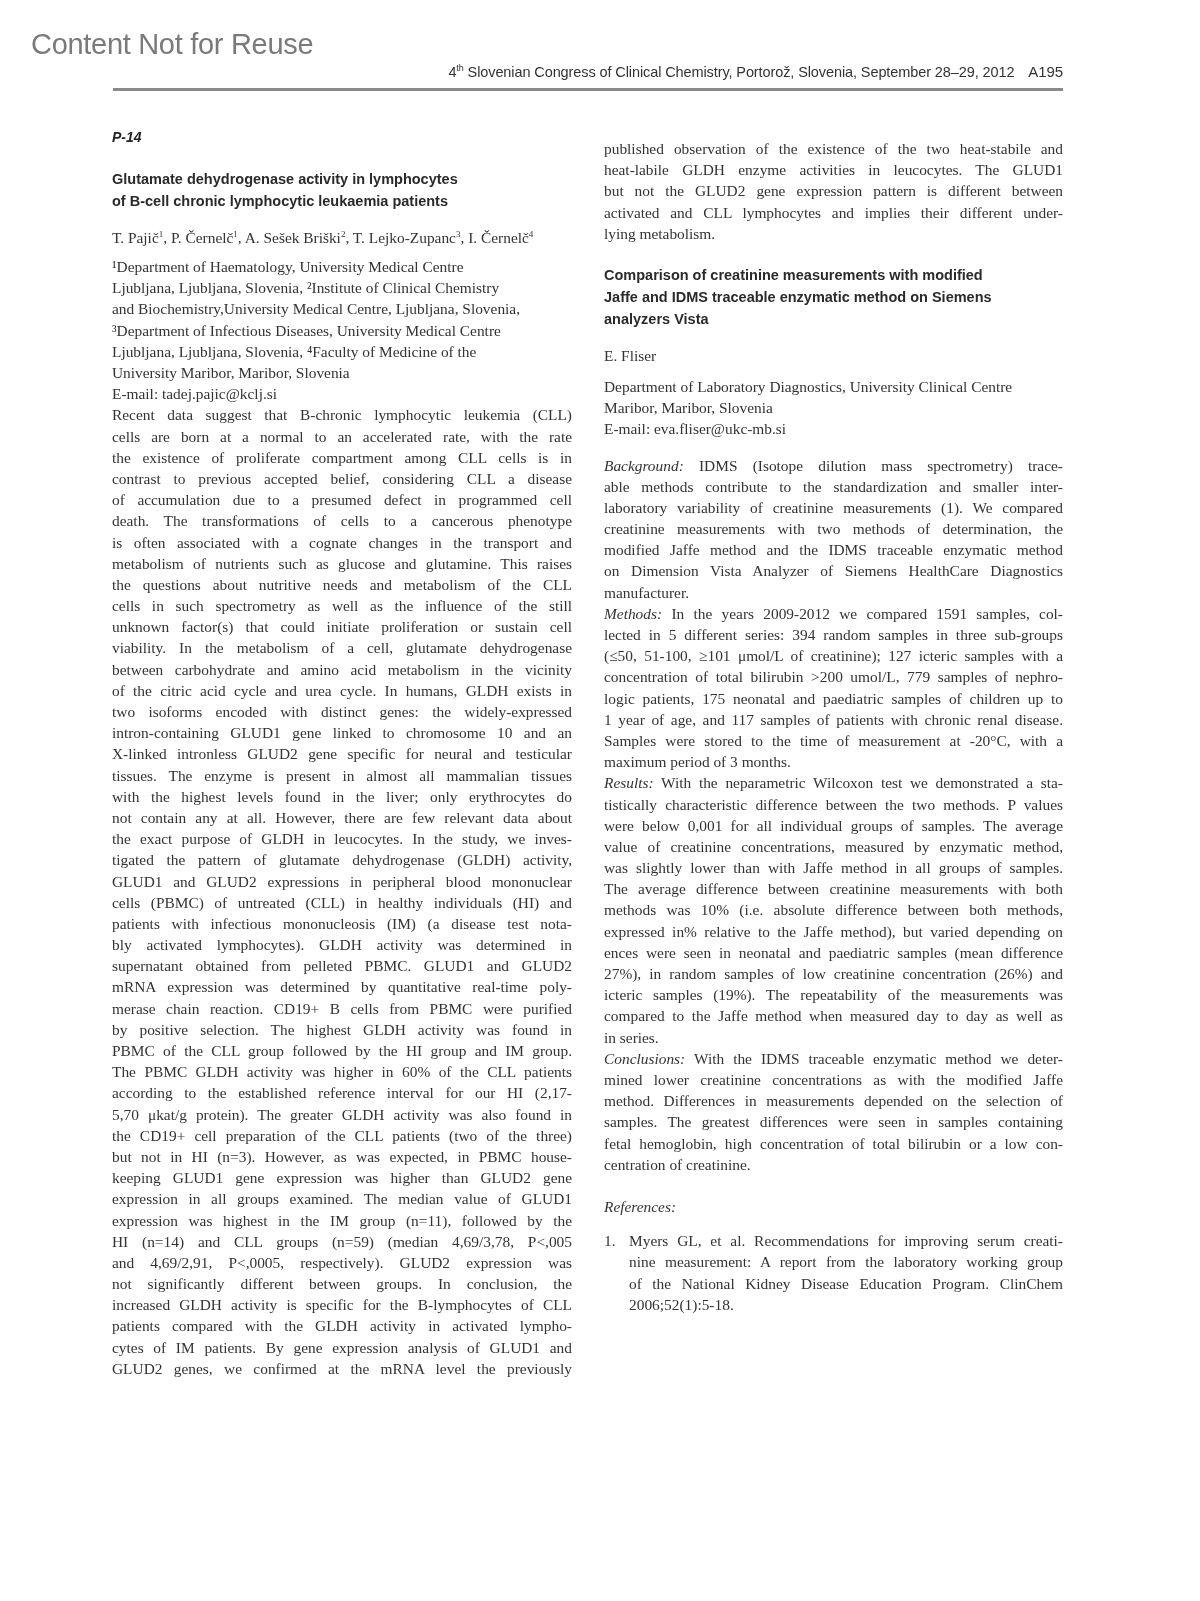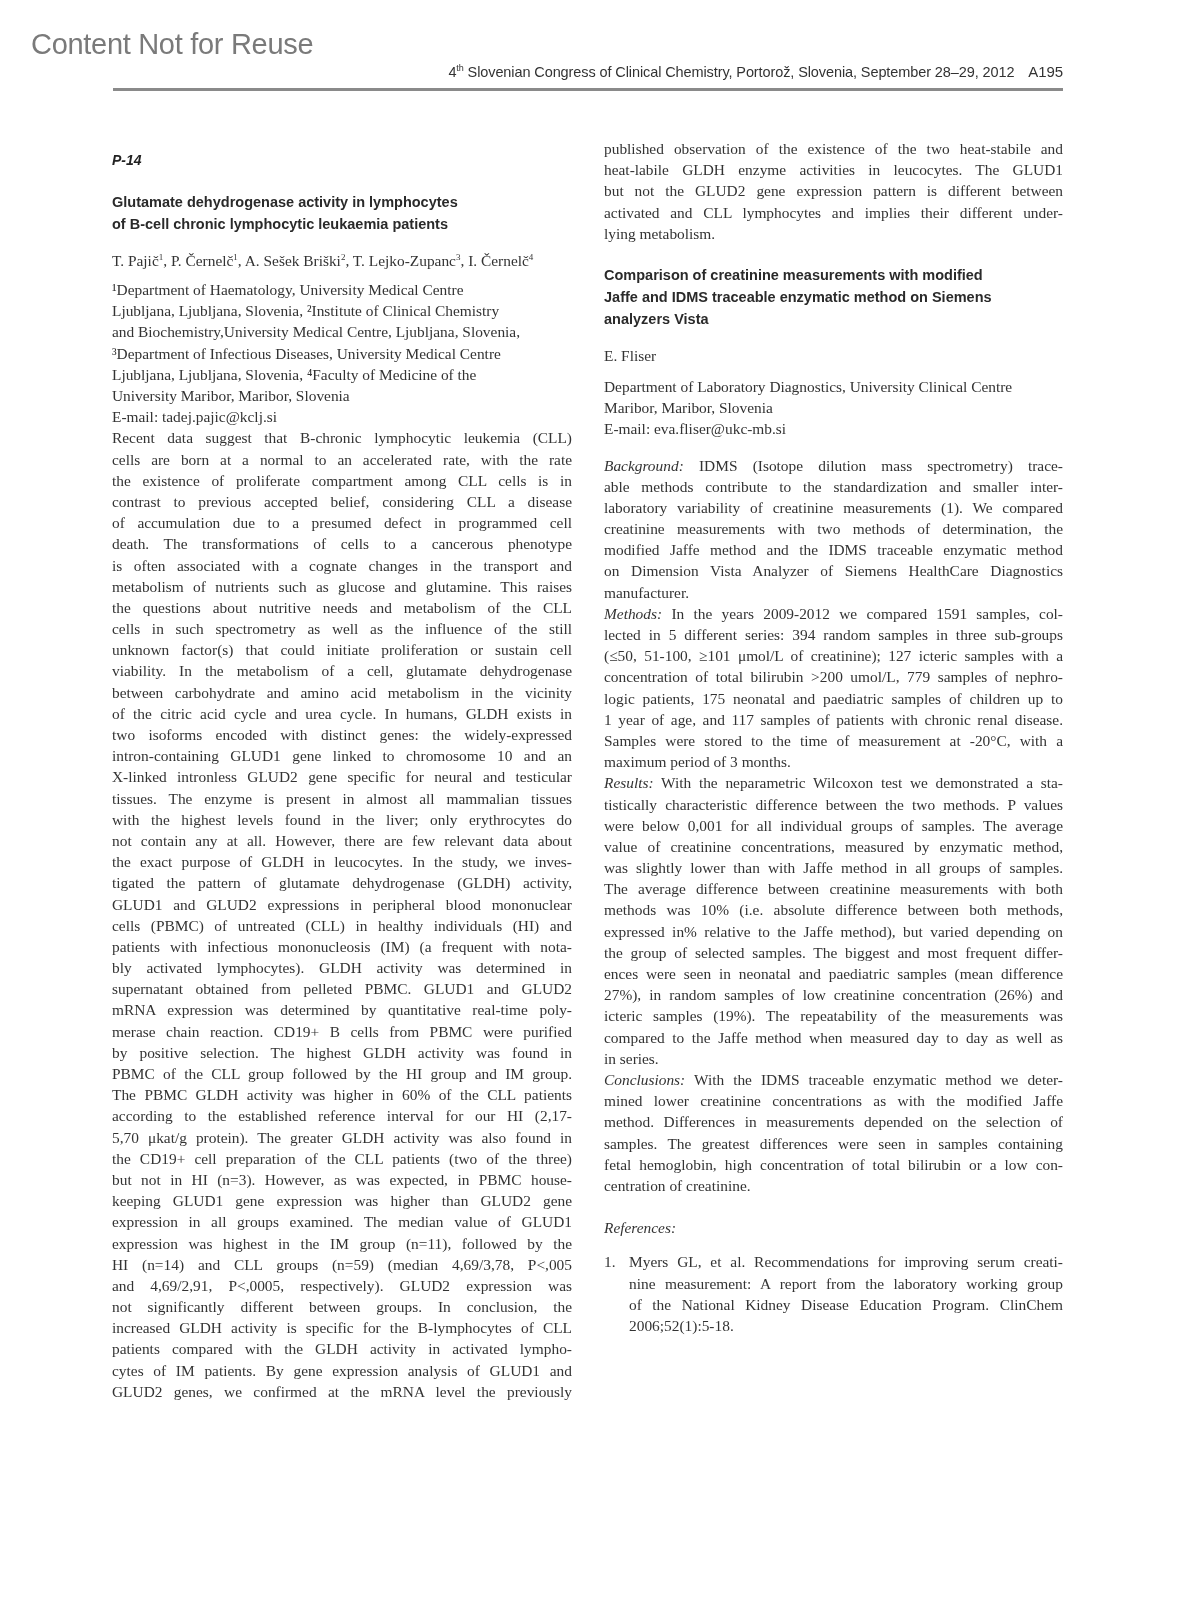--- a/index.html
+++ b/index.html
@@ -13,21 +13,21 @@
       position: absolute; left: 115px; width: 948px; top: 63px; text-align: right;
       font-family: "Liberation Sans", sans-serif; font-size: 14.5px; color: #333;
       letter-spacing: -0.1px;
     }
     .running-head sup { font-size: 9px; }
     .running-head .page-num { margin-left: 14px; font-size: 15px; }
     .head-rule {
       position: absolute; left: 113px; width: 950px; top: 88px; height: 3px; background: #8a8a8a;
     }
     .col { position: absolute; width: 460px; }
-    .col-left { left: 112px; top: 152px; }
+    .col-left { left: 112px; top: 129px; }
     .col-right { left: 604px; top: 138px; width: 459px; }
     .abs-id {
       font-family: "Liberation Sans", sans-serif; font-weight: bold; font-style: italic;
       font-size: 14px; color: #222;
     }
     .abs-title {
       font-family: "Liberation Sans", sans-serif; font-weight: bold;
       font-size: 14.5px; line-height: 22px; color: #2a2a2a;
     }
     .serif {
@@ -97,21 +97,21 @@
     <span class="j">two isoforms encoded with distinct genes: the widely-expressed</span>
     <span class="j">intron-containing GLUD1 gene linked to chromosome 10 and an</span>
     <span class="j">X-linked intronless GLUD2 gene specific for neural and testicular</span>
     <span class="j">tissues. The enzyme is present in almost all mammalian tissues</span>
     <span class="j">with the highest levels found in the liver; only erythrocytes do</span>
     <span class="j">not contain any at all. However, there are few relevant data about</span>
     <span class="j">the exact purpose of GLDH in leucocytes. In the study, we inves-</span>
     <span class="j">tigated the pattern of glutamate dehydrogenase (GLDH) activity,</span>
     <span class="j">GLUD1 and GLUD2 expressions in peripheral blood mononuclear</span>
     <span class="j">cells (PBMC) of untreated (CLL) in healthy individuals (HI) and</span>
-    <span class="j">patients with infectious mononucleosis (IM) (a frequent with nota-</span>
+    <span class="j">patients with infectious mononucleosis (IM) (a disease test nota-</span>
     <span class="j">bly activated lymphocytes). GLDH activity was determined in</span>
     <span class="j">supernatant obtained from pelleted PBMC. GLUD1 and GLUD2</span>
     <span class="j">mRNA expression was determined by quantitative real-time poly-</span>
     <span class="j">merase chain reaction. CD19+ B cells from PBMC were purified</span>
     <span class="j">by positive selection. The highest GLDH activity was found in</span>
     <span class="j">PBMC of the CLL group followed by the HI group and IM group.</span>
     <span class="j">The PBMC GLDH activity was higher in 60% of the CLL patients</span>
     <span class="j">according to the established reference interval for our HI (2,17-</span>
     <span class="j">5,70 μkat/g protein). The greater GLDH activity was also found in</span>
     <span class="j">the CD19+ cell preparation of the CLL patients (two of the three)</span>
@@ -172,21 +172,20 @@
     <span class="j end">maximum period of 3 months.</span>
 
     <span class="j"><span class="label-it">Results:</span><span> With the neparametric Wilcoxon test we demonstrated a sta-</span></span>
     <span class="j">tistically characteristic difference between the two methods. P values</span>
     <span class="j">were below 0,001 for all individual groups of samples. The average</span>
     <span class="j">value of creatinine concentrations, measured by enzymatic method,</span>
     <span class="j">was slightly lower than with Jaffe method in all groups of samples.</span>
     <span class="j">The average difference between creatinine measurements with both</span>
     <span class="j">methods was 10% (i.e. absolute difference between both methods,</span>
     <span class="j">expressed in% relative to the Jaffe method), but varied depending on</span>
-    <span class="j">the group of selected samples. The biggest and most frequent differ-</span>
     <span class="j">ences were seen in neonatal and paediatric samples (mean difference</span>
     <span class="j">27%), in random samples of low creatinine concentration (26%) and</span>
     <span class="j">icteric samples (19%). The repeatability of the measurements was</span>
     <span class="j">compared to the Jaffe method when measured day to day as well as</span>
     <span class="j end">in series.</span>
 
     <span class="j"><span class="label-it">Conclusions:</span><span> With the IDMS traceable enzymatic method we deter-</span></span>
     <span class="j">mined lower creatinine concentrations as with the modified Jaffe</span>
     <span class="j">method. Differences in measurements depended on the selection of</span>
     <span class="j">samples. The greatest differences were seen in samples containing</span>

